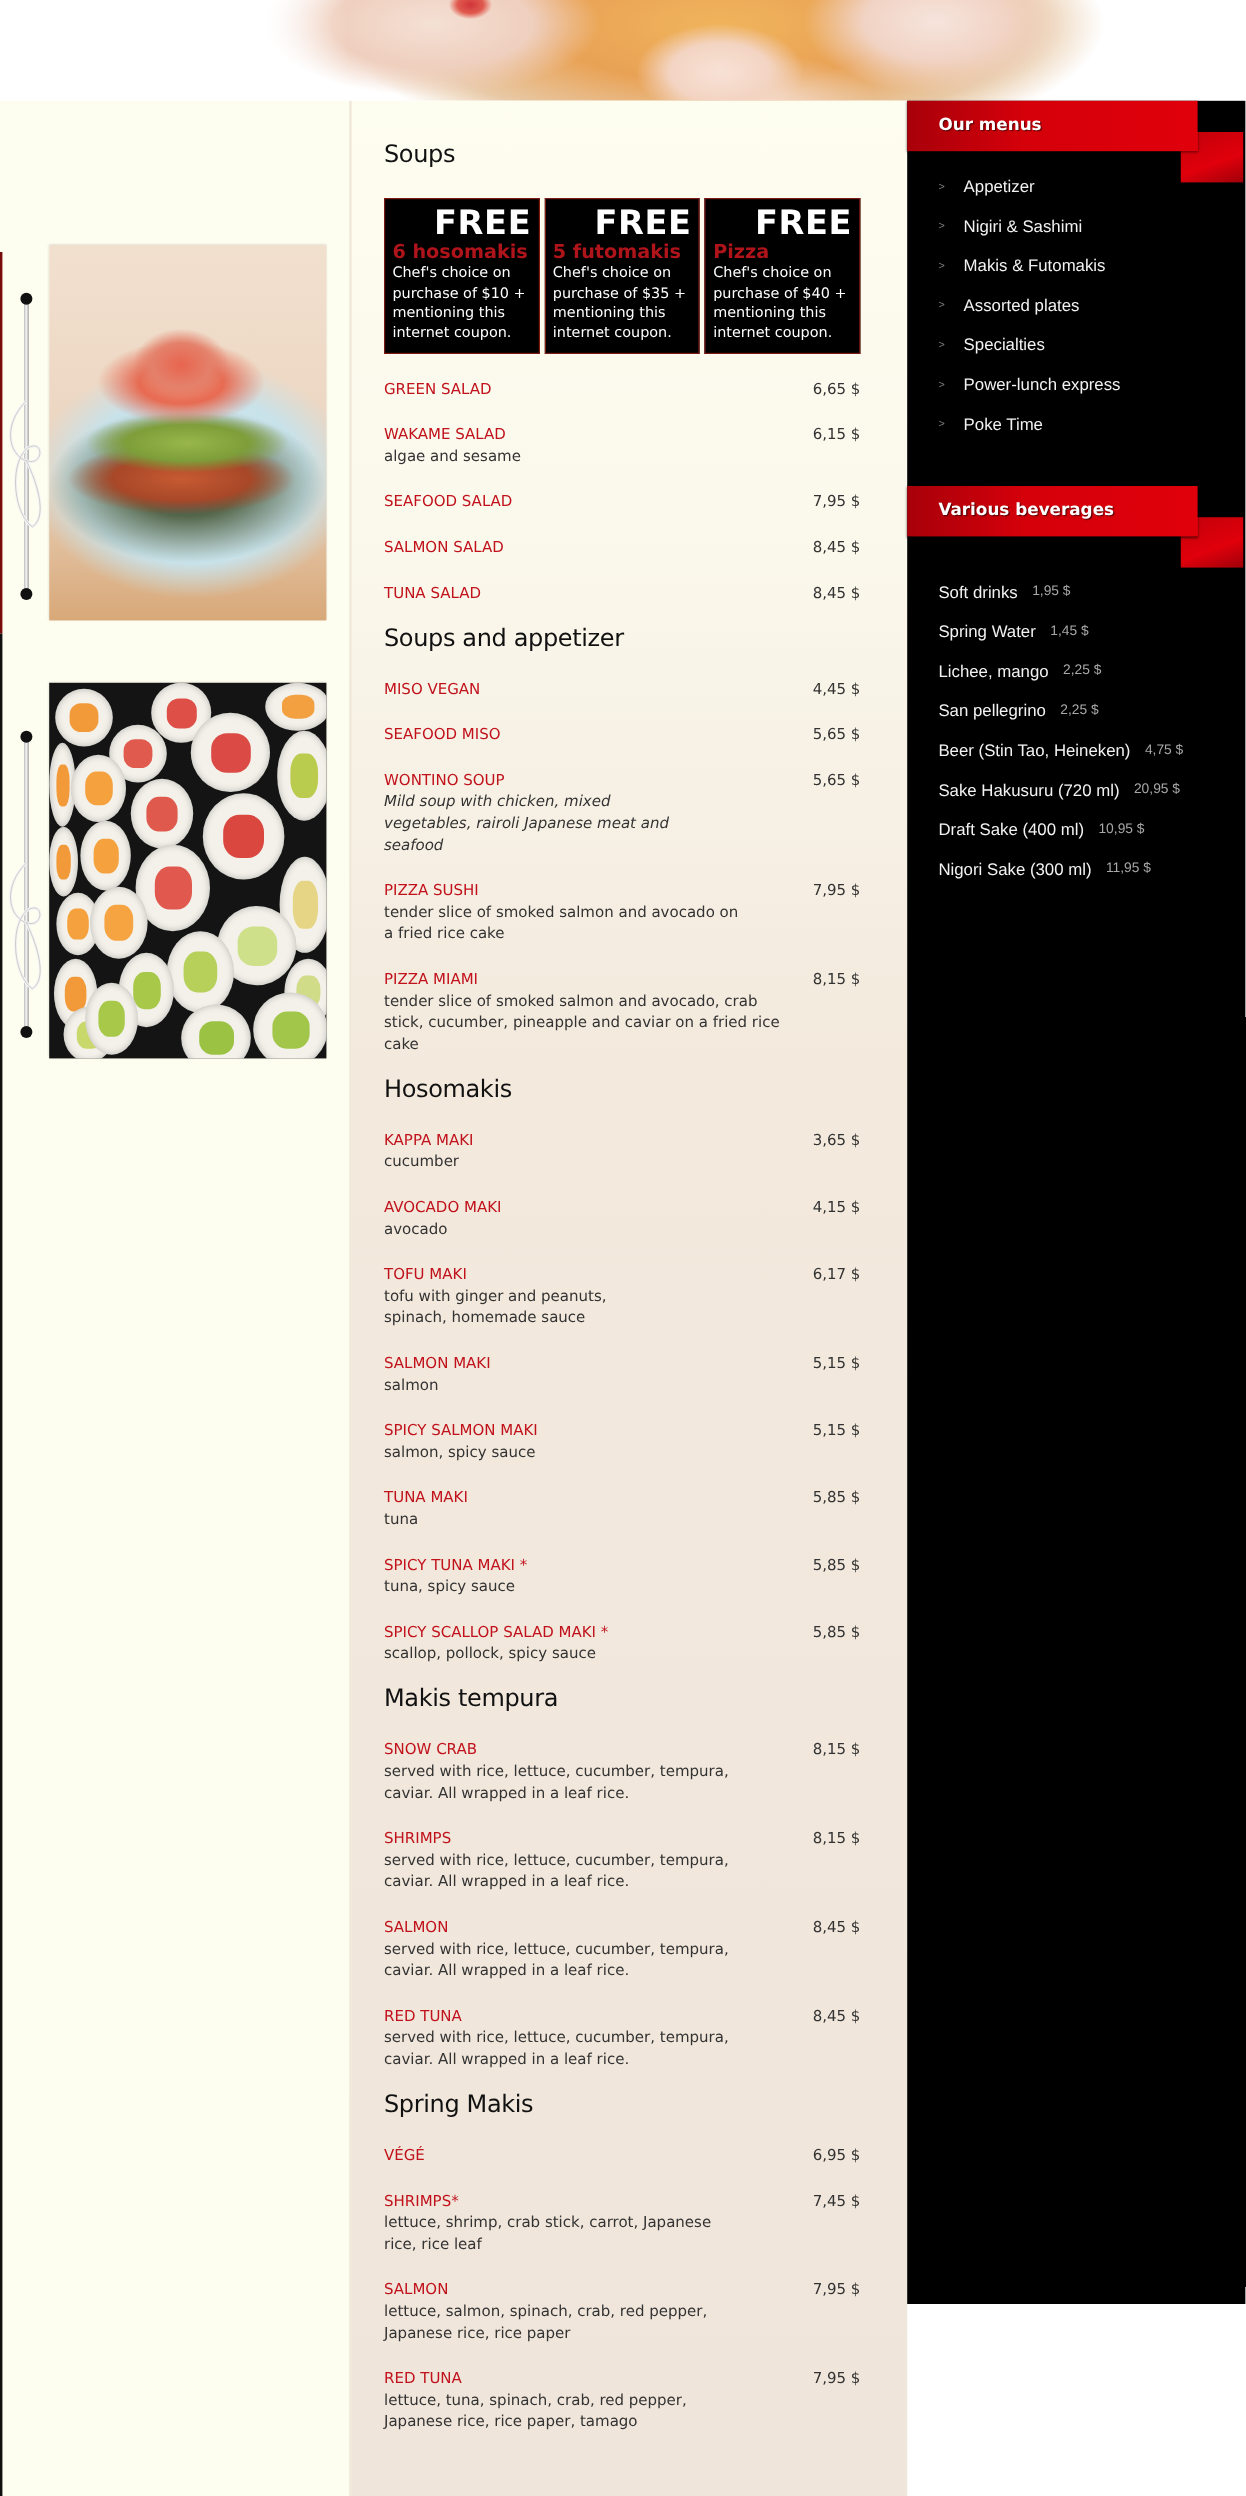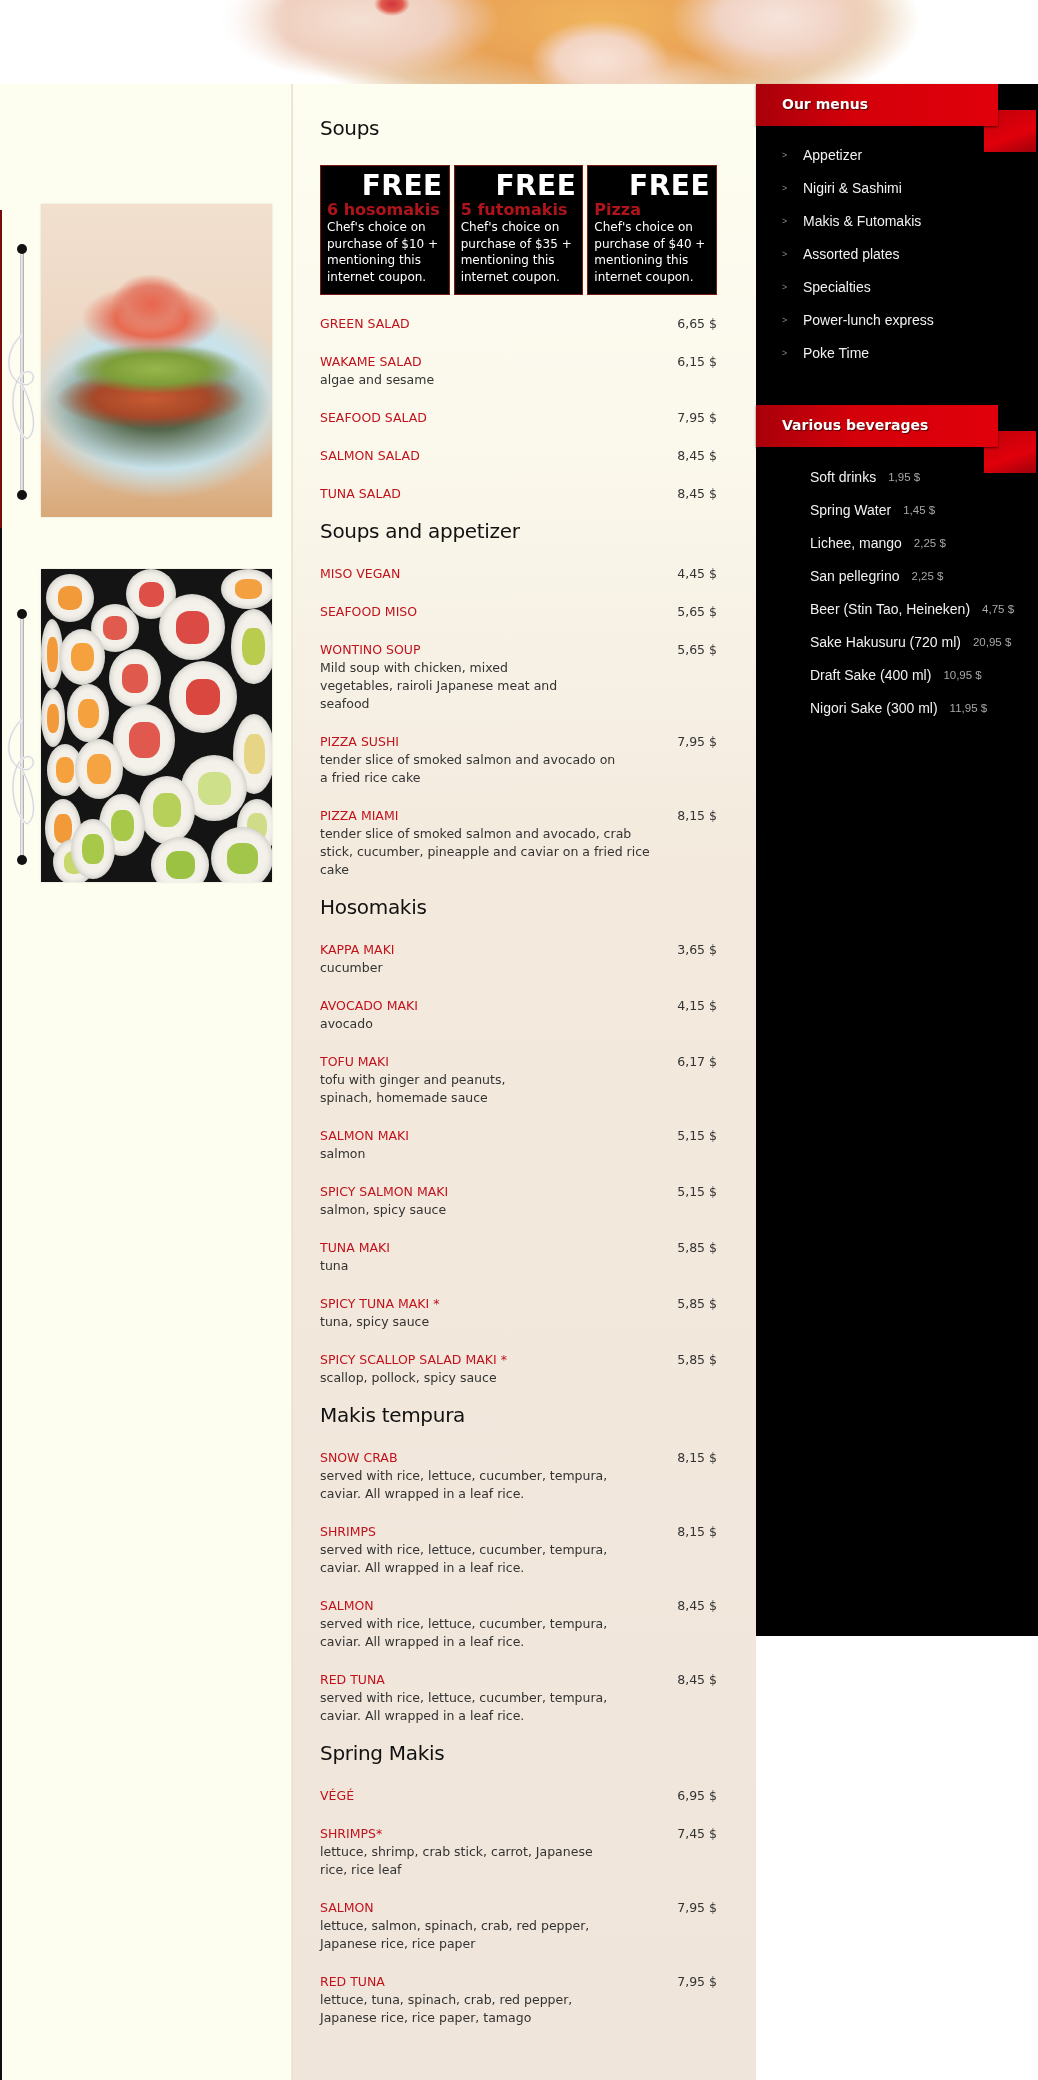--- a/index.html
+++ b/index.html
@@ -62,37 +62,37 @@
   .coupon-item { font-size: 16px; font-weight: bold; line-height: 18px; color: #b0141b; white-space: nowrap; }
   .coupon-desc { font-size: 12px; line-height: 16.5px; color: #fff; }
 
   .item { position: relative; margin-bottom: 20px; }
   .item-name { font-size: 12.5px; color: #c1121c; line-height: 18px; text-transform: uppercase; }
   .item-price { position: absolute; right: 0; top: 0; font-size: 12.5px; color: #333; line-height: 18px; text-align: center; }
   .item-desc { font-size: 12.5px; color: #333; line-height: 18px; width: 330px; }
   .section-title.mt { margin-top: -4px; margin-bottom: 22px; }
 
   
-  .sidebar { position: absolute; left: 756px; top: 84px; width: 282px; height: 1552px; background: #000; }
+  .sidebar { position: absolute; left: 756px; top: 84px; width: 282px; height: 1836px; background: #000; }
   .ribbon { position: absolute; left: 0; width: 242px; height: 42px;
     background: linear-gradient(90deg, #a8000a 0%, #d4000a 40%, #e0000b 100%);
     box-shadow: 0 1px 2px rgba(0,0,0,0.6); }
   .ribbon-title { position: absolute; left: 26px; top: 12px; font-size: 14px; font-weight: bold; color: #fff; text-shadow: 1px 1px 1px rgba(0,0,0,0.6); }
   .ribbon-fold { position: absolute; left: 228px; width: 52px; height: 42px; background: linear-gradient(160deg, #c2000a 0%, #e0000b 60%, #a0000a 100%); }
   .ribbon-fold::before { content: ""; position: absolute; left: 0; top: 0; width: 0; height: 0; border-top: 14px solid #6a0006; border-right: 14px solid transparent; }
   .ribbon-1 { top: 0; }
   .ribbon-fold-1 { top: 26px; }
   .ribbon-2 { top: 321px; }
   .ribbon-fold-2 { top: 347px; }
 
   .menu-list { position: absolute; left: 26px; top: 54px; list-style: none; }
   .menu-item { height: 33px; display: flex; align-items: center; font-family: "Liberation Sans", sans-serif; font-size: 14px; color: #f2f2f2; cursor: pointer; }
   .menu-chevron { width: 21px; font-size: 9px; color: #888; }
 
-  .bev-list { position: absolute; left: 26px; top: 376px; list-style: none; margin-left: 28px; }
+  .bev-list { position: absolute; left: 26px; top: 392px; list-style: none; }
   .bev-item { height: 33px; display: flex; align-items: center; font-family: "Liberation Sans", sans-serif; }
   .bev-name { font-size: 14px; color: #f2f2f2; }
   .bev-price { font-size: 11.5px; color: #a8a8a8; margin-left: 12px; }
 </style>
 </head>
 <body>
 
 <div class="hero">
   <div class="hero-img"></div>
   <div class="hero-fade"></div>
@@ -202,21 +202,21 @@
         <div class="item-name">MISO VEGAN</div>
         <div class="item-price">4,45 $</div>
       </div>
     <div class="item">
         <div class="item-name">SEAFOOD MISO</div>
         <div class="item-price">5,65 $</div>
       </div>
     <div class="item">
         <div class="item-name">WONTINO SOUP</div>
         <div class="item-price">5,65 $</div>
-        <div class="item-desc" style="width:260px;">Mild soup with chicken, mixed vegetables, rairoli Japanese meat and seafood</div>
+        <div class="item-desc" style="width:260px;font-style:italic;">Mild soup with chicken, mixed vegetables, rairoli Japanese meat and seafood</div>
       </div>
     <div class="item">
         <div class="item-name">PIZZA SUSHI</div>
         <div class="item-price">7,95 $</div>
         <div class="item-desc" style="width:300px;">tender slice of smoked salmon and avocado on a fried rice cake</div>
       </div>
     <div class="item">
         <div class="item-name">PIZZA MIAMI</div>
         <div class="item-price">8,15 $</div>
         <div class="item-desc" style="width:340px;">tender slice of smoked salmon and avocado, crab stick, cucumber, pineapple and caviar on a fried rice cake</div>

